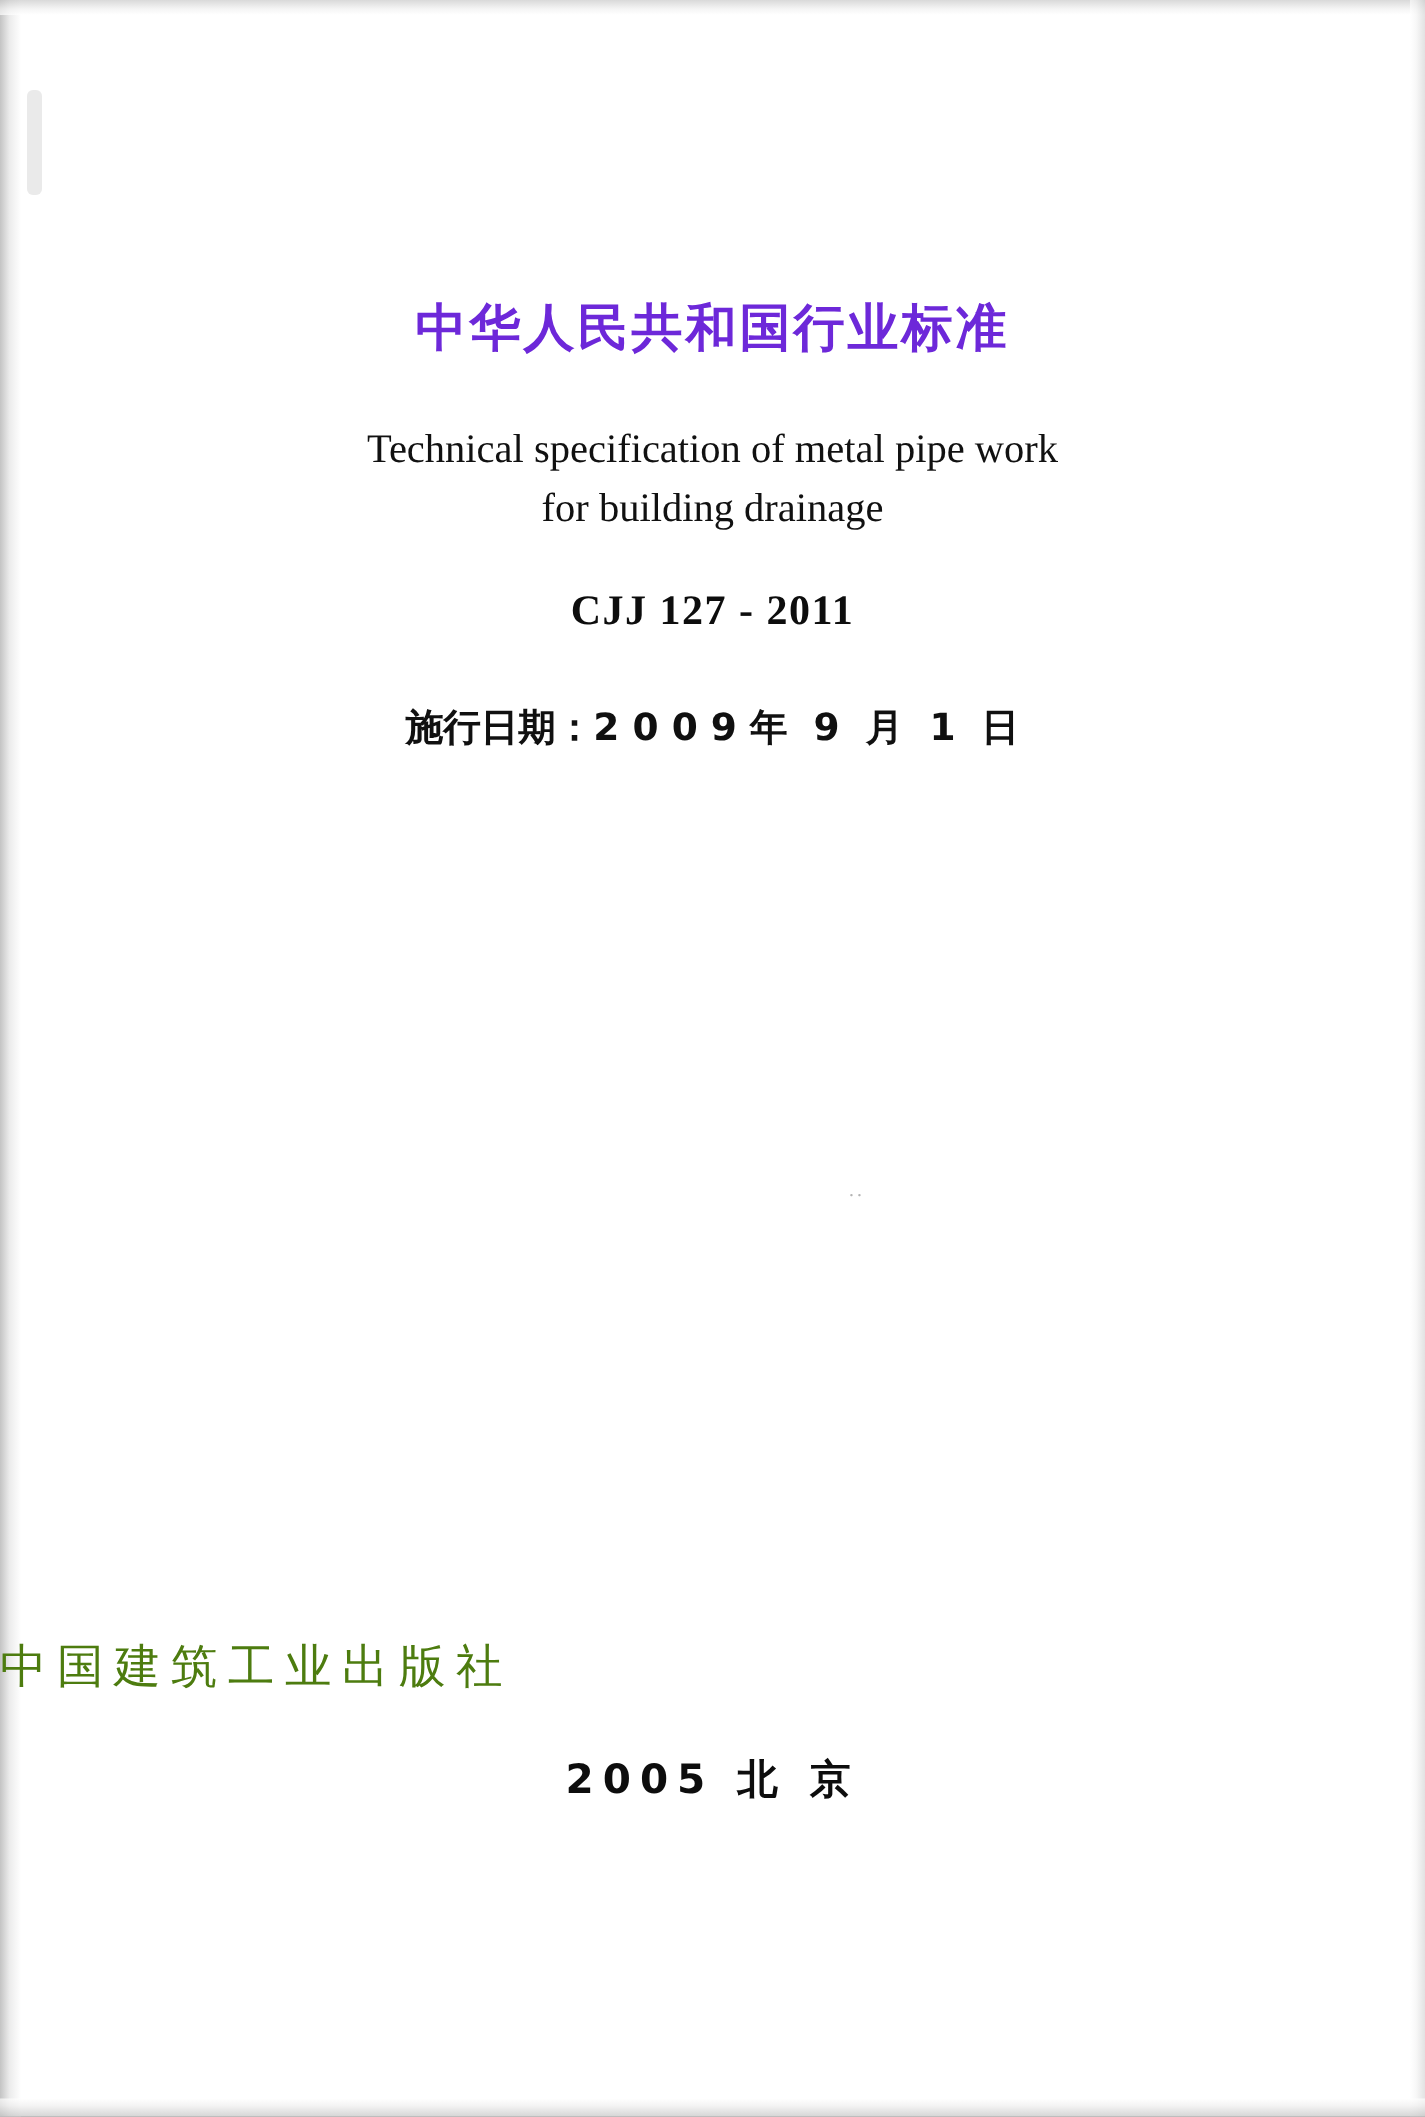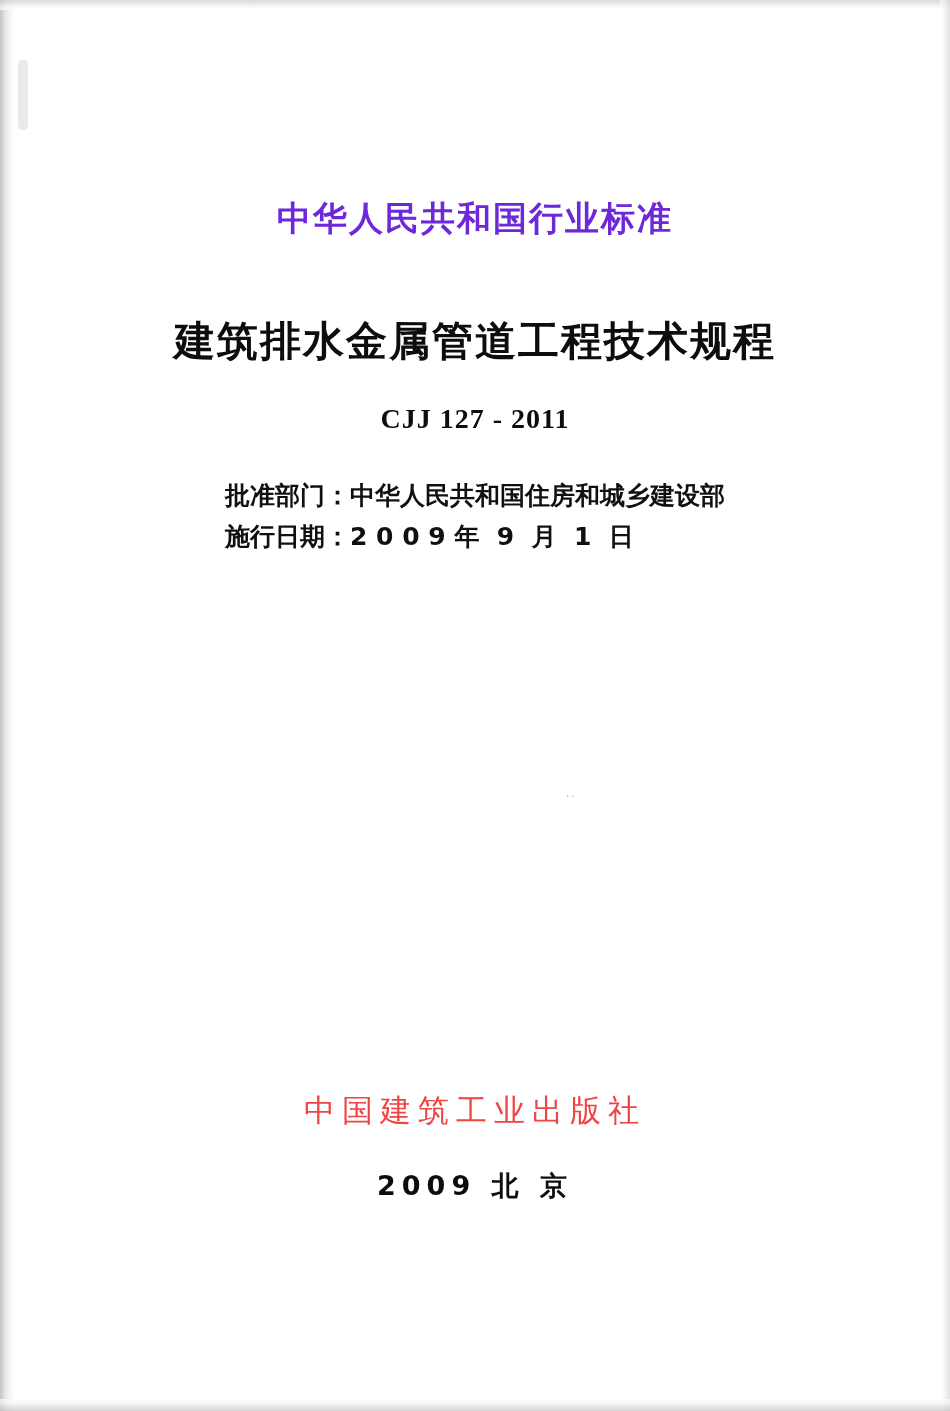--- a/index.html
+++ b/index.html
@@ -121,25 +121,24 @@
     font-size: 13px;
     color: #b3b3b3;
     letter-spacing: 2px;
   }
 
   .publisher {
     position: absolute;
     top: 1090px;
     left: 0;
     width: 100%;
-    text-align: center;
     font-family: "DejaVu Sans", sans-serif;
     font-size: 31px;
     letter-spacing: 7px;
-    color: #ef4444;
+    color: #4d7c0f;
   }
 
   .imprint {
     position: absolute;
     top: 1168px;
     left: 0;
     width: 100%;
     text-align: center;
     font-family: "DejaVu Sans", sans-serif;
     font-weight: bold;
@@ -156,31 +155,33 @@
   <div class="scan-edge-left"></div>
   <div class="scan-edge-top"></div>
   <div class="scan-edge-right"></div>
   <div class="scan-edge-bottom"></div>
   <div class="scan-blotch"></div>
 
   <div class="content">
 
     <div class="std-series">中华人民共和国行业标准</div>
 
-    <div class="title-cn">建筑排水金属管道工程技术规程</div>
 
+    <div class="title-en">
+      <span class="line1">Technical specification of metal pipe work</span>
+      <span class="line2">for building drainage</span>
+    </div>
 
     <div class="std-code">CJJ 127 - 2011</div>
 
     <div class="meta">
-      <div class="meta-row">批准部门：中华人民共和国住房和城乡建设部</div>
       <div class="meta-row">施行日期：2 0 0 9 年  9  月  1  日</div>
     </div>
 
   </div>
 
   <div class="faint-mark">..</div>
 
   <div class="publisher">中国建筑工业出版社</div>
 
-  <div class="imprint">2009  北  京</div>
+  <div class="imprint">2005  北  京</div>
 
 </div>
 
 </body></html>

